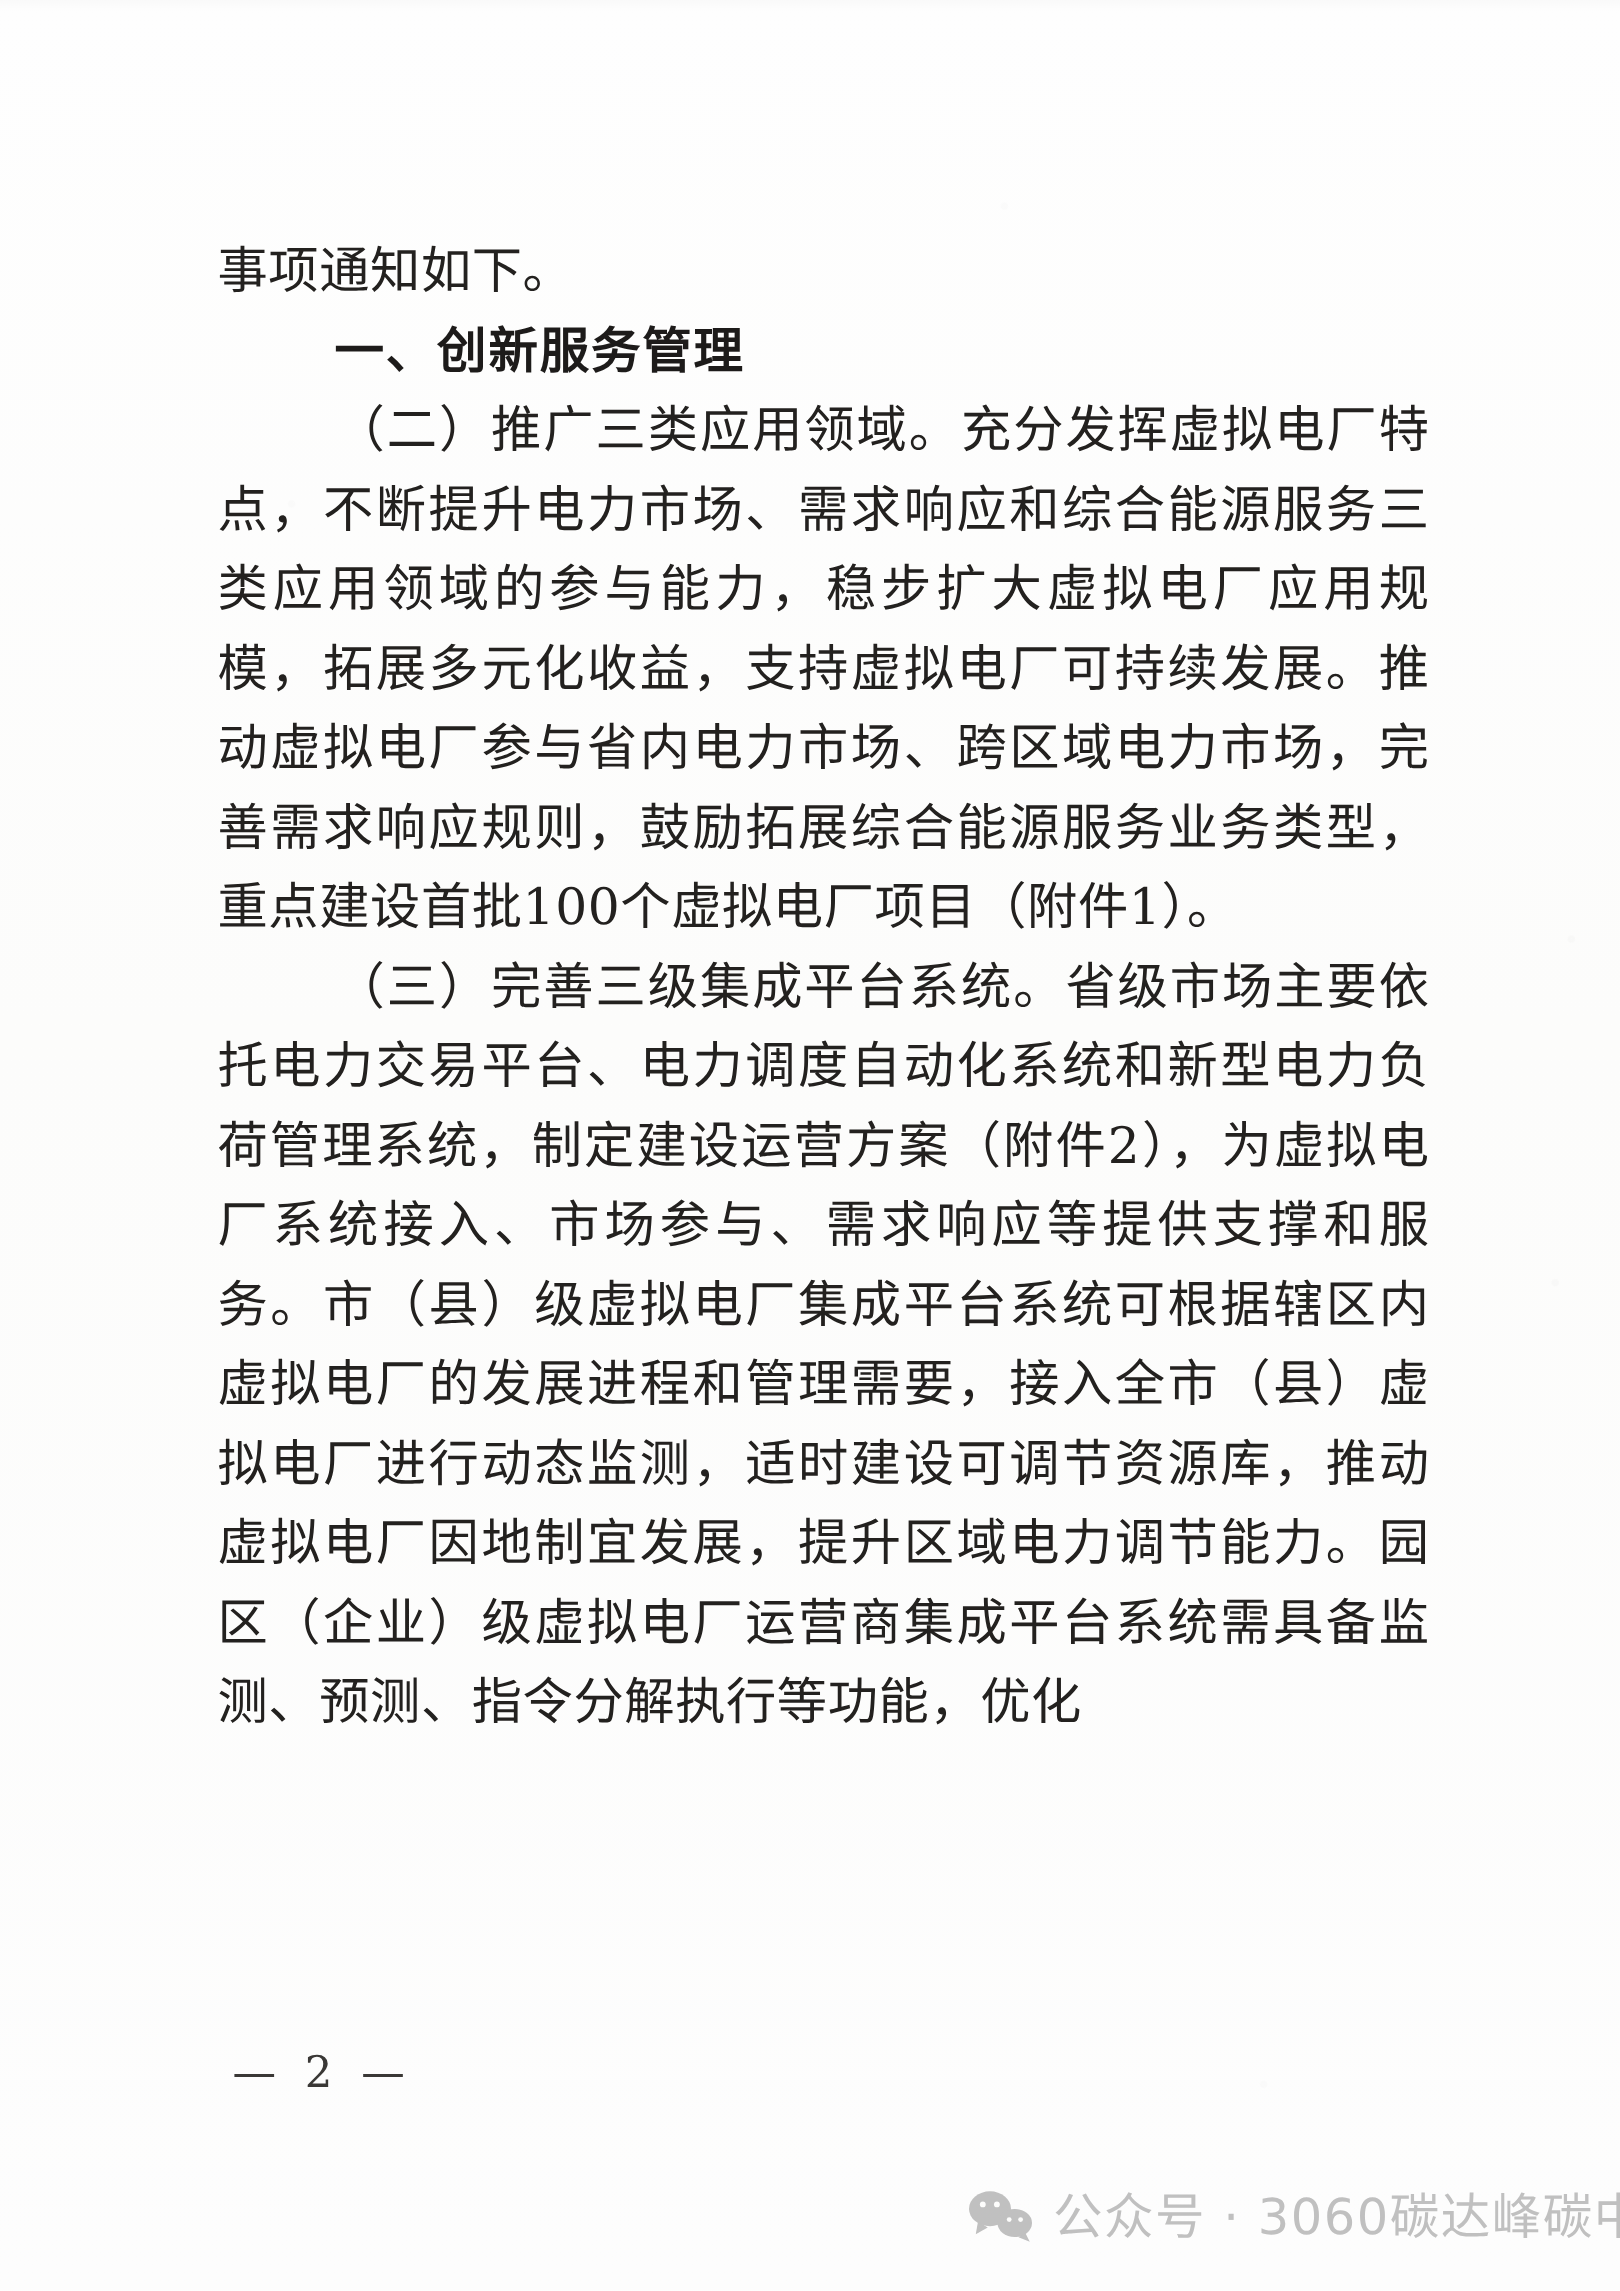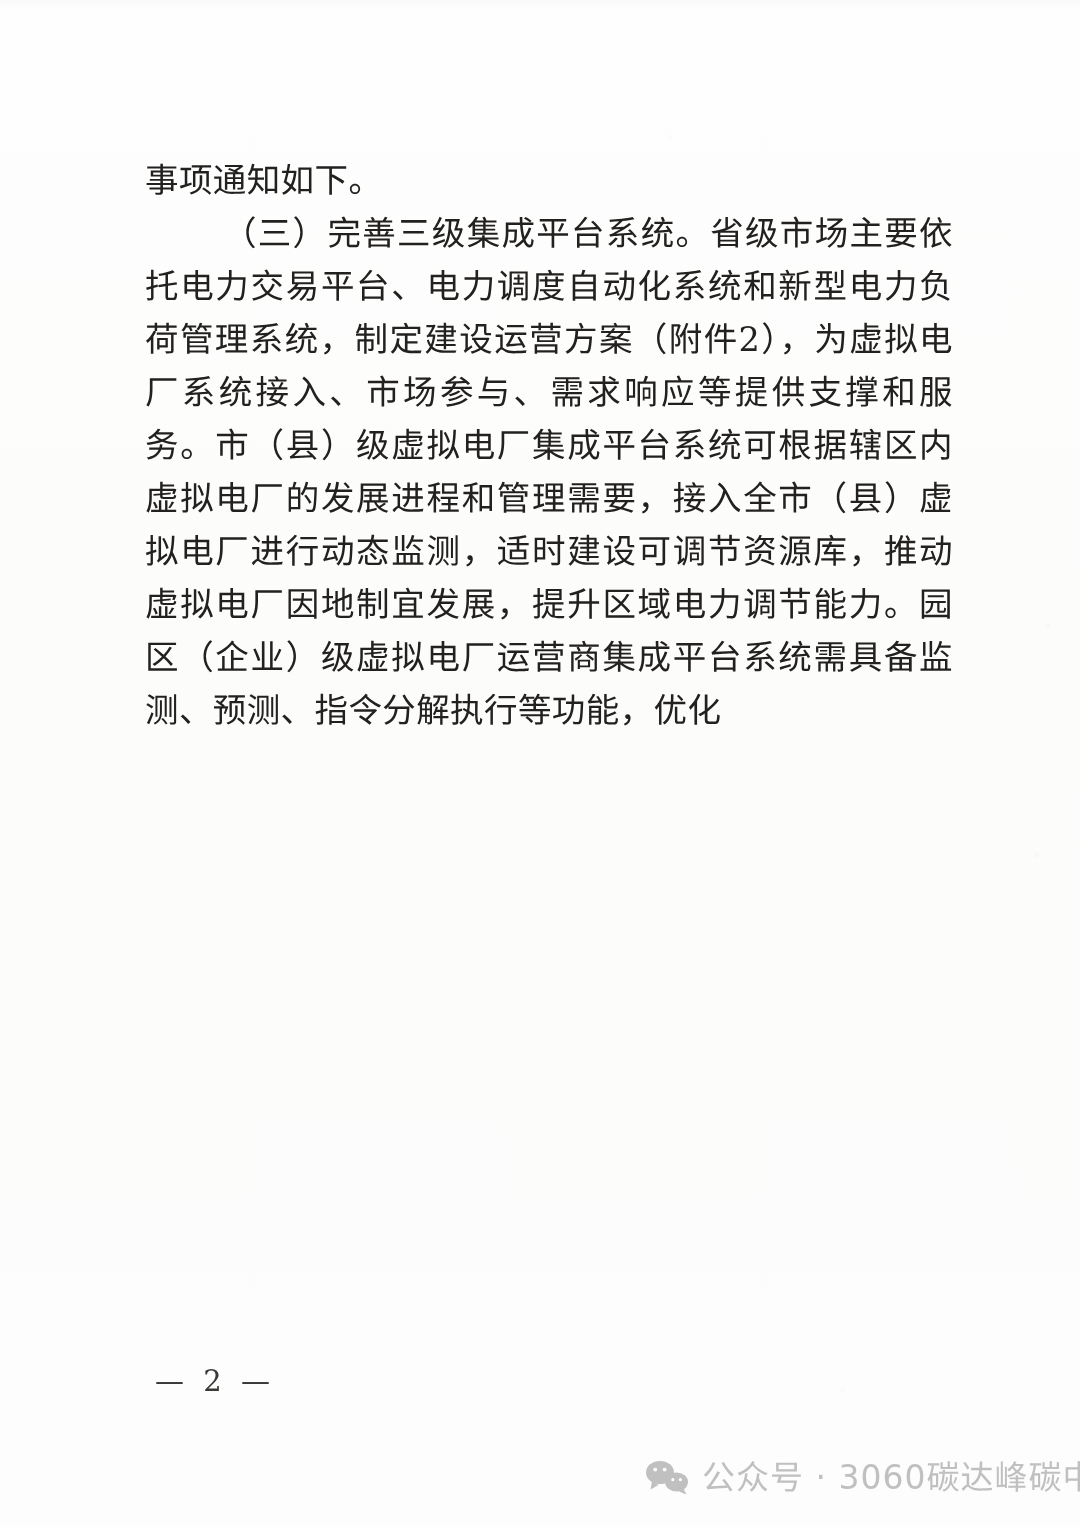--- a/index.html
+++ b/index.html
@@ -124,22 +124,24 @@
 <body>
 
 <div class="page">
 
   <div class="scan-edge-top"></div>
 
   <div class="doc-body">
 
     <p class="line-block para para-continuation">事项通知如下。</p>
 
+    <h2 class="section-heading">一、创新服务管理</h2>
 
 
+    <p class="line-block para para-indent">（二）推广三类应用领域。充分发挥虚拟电厂特点，不断提升电力市场、需求响应和综合能源服务三类应用领域的参与能力，稳步扩大虚拟电厂应用规模，拓展多元化收益，支持虚拟电厂可持续发展。推动虚拟电厂参与省内电力市场、跨区域电力市场，完善需求响应规则，鼓励拓展综合能源服务业务类型，重点建设首批100个虚拟电厂项目（附件1）。</p>
 
     <p class="line-block para para-indent">（三）完善三级集成平台系统。省级市场主要依托电力交易平台、电力调度自动化系统和新型电力负荷管理系统，制定建设运营方案（附件2），为虚拟电厂系统接入、市场参与、需求响应等提供支撑和服务。市（县）级虚拟电厂集成平台系统可根据辖区内虚拟电厂的发展进程和管理需要，接入全市（县）虚拟电厂进行动态监测，适时建设可调节资源库，推动虚拟电厂因地制宜发展，提升区域电力调节能力。园区（企业）级虚拟电厂运营商集成平台系统需具备监测、预测、指令分解执行等功能，优化</p>
 
   </div>
 
   <div class="page-number">— 2 —</div>
 
   <div class="watermark">
     <svg class="wechat-icon" viewBox="0 0 44 36" aria-hidden="true">
 

